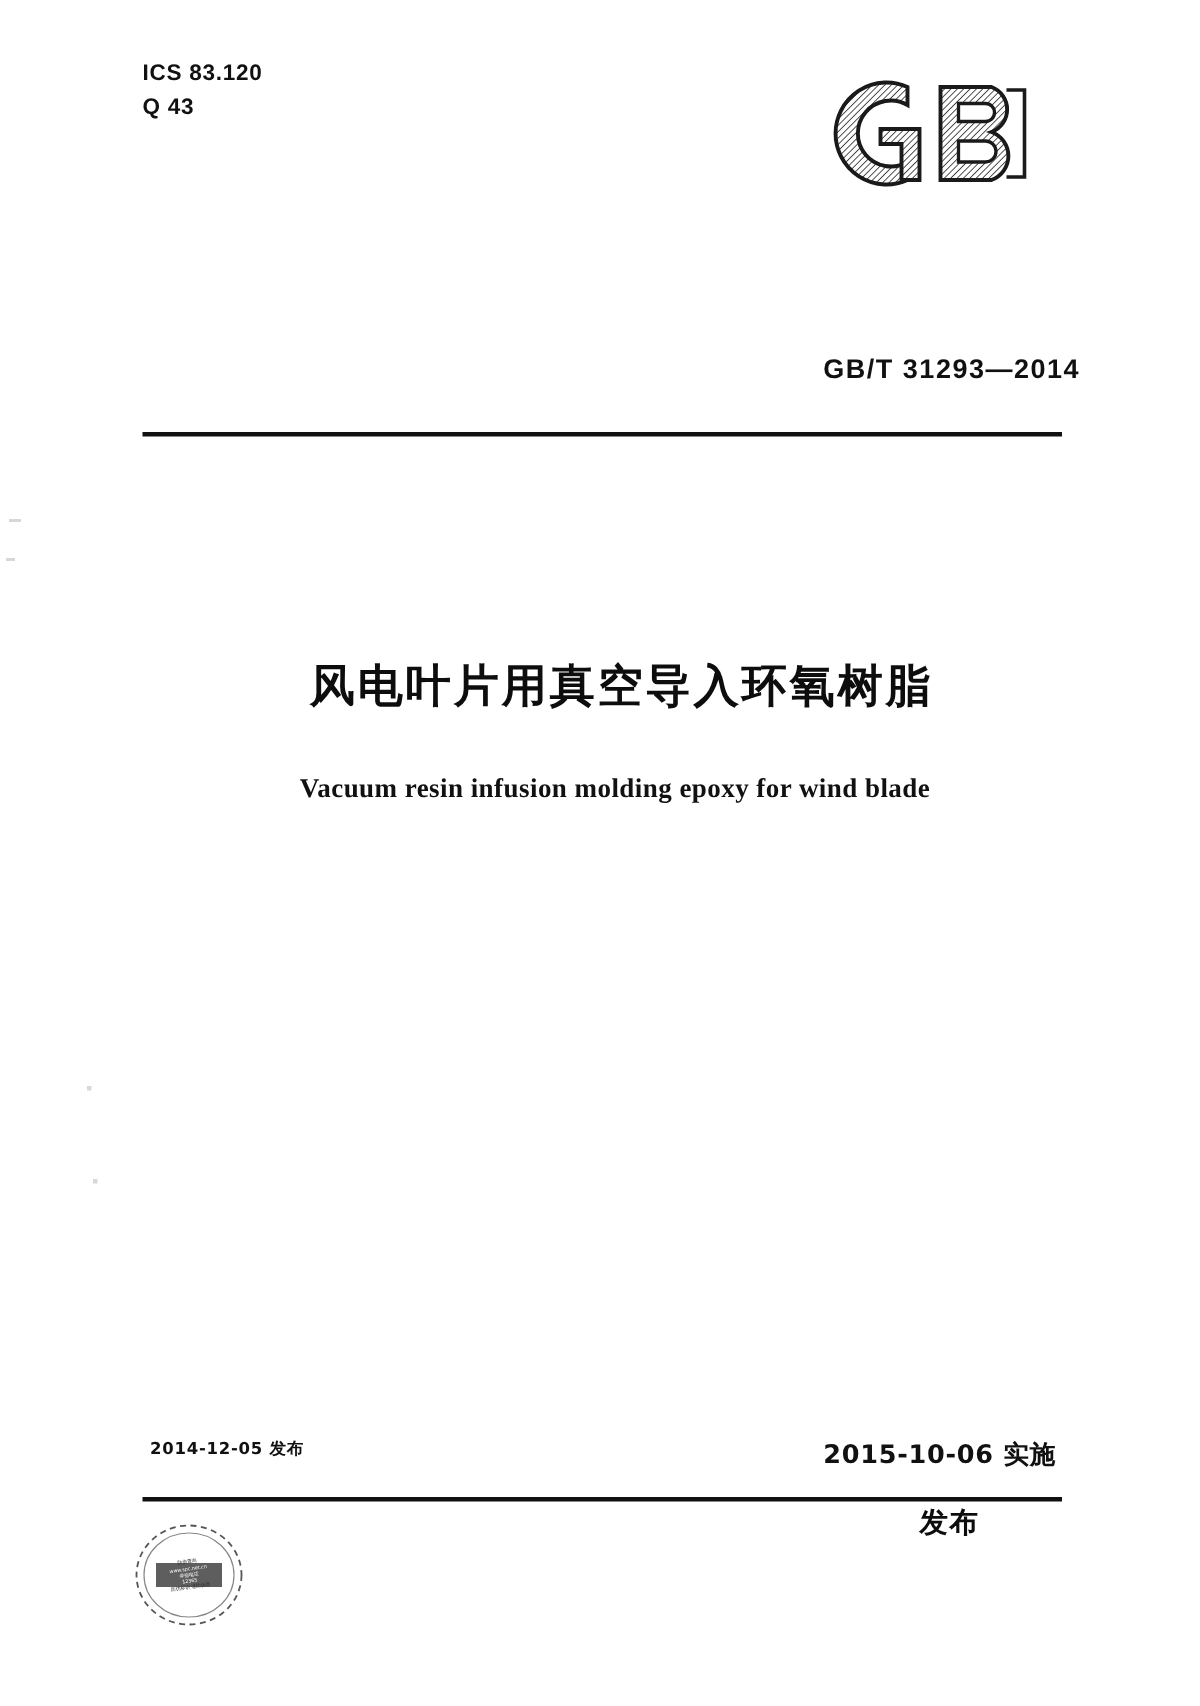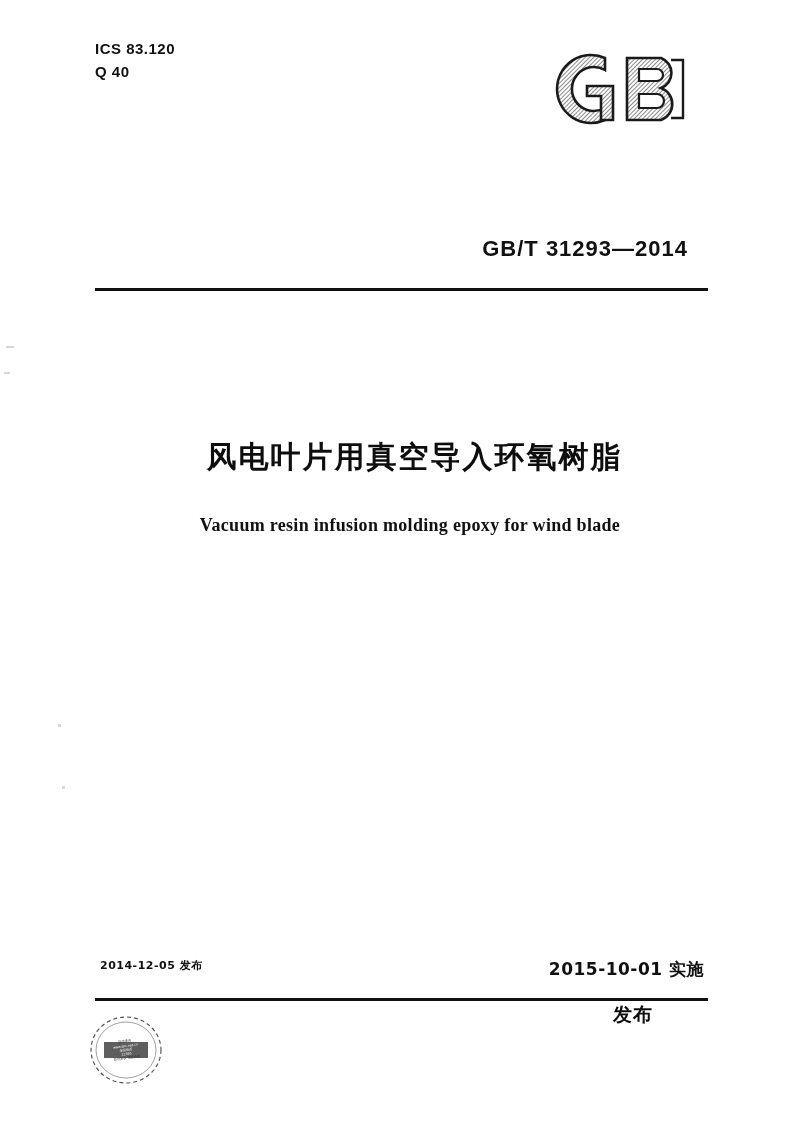--- a/index.html
+++ b/index.html
@@ -52,24 +52,24 @@
     font-size: 43px;
     font-weight: bold;
     letter-spacing: 8px;
     color: #0d0d0d;
     white-space: nowrap;
   }
 
   
   .std-number {
     position: absolute;
-    right: 112px;
+    right: 80px;
     top: 236px;
     font-family: "Liberation Sans", sans-serif;
-    font-size: 22px;
+    font-size: 18px;
     font-weight: bold;
     letter-spacing: 1px;
     color: #111;
   }
 
   
   .rule {
     position: absolute;
     left: 95px;
     right: 92px;
@@ -197,21 +197,21 @@
 
 <div class="page">
 
   <div class="scan-mark" style="left:6px; top:346px; width:8px; height:2px;"></div>
   <div class="scan-mark" style="left:4px; top:372px; width:6px; height:2px;"></div>
   <div class="scan-mark" style="left:58px; top:724px; width:3px; height:3px;"></div>
   <div class="scan-mark" style="left:62px; top:786px; width:3px; height:3px;"></div>
 
   <div class="ics-block">
     <div>ICS 83.120</div>
-    <div>Q 40</div>
+    <div>Q 43</div>
   </div>
 
   <div class="gb-logo">
     <svg viewBox="0 0 165 82" width="165" height="82" xmlns="http://www.w3.org/2000/svg">
       <defs>
         <pattern id="hatch" width="3" height="3" patternUnits="userSpaceOnUse" patternTransform="rotate(45)">
           <rect width="3" height="3" fill="#ffffff"></rect>
           <line x1="0" y1="0" x2="0" y2="3" stroke="#2a2a2a" stroke-width="1.1"></line>
         </pattern>
       </defs>
@@ -236,21 +236,21 @@
 
 
   <div class="std-number">GB/T 31293—2014</div>
 
   <div class="rule"></div>
 
   <div class="doc-title-cn">风电叶片用真空导入环氧树脂</div>
   <div class="doc-title-en">Vacuum resin infusion molding epoxy for wind blade</div>
 
   <div class="date-issue">2014-12-05 发布</div>
-  <div class="date-effective">2015-10-01 实施</div>
+  <div class="date-effective">2015-10-06 实施</div>
 
   <div class="bottom-rule"></div>
 
   <div class="stamp">
     <svg viewBox="0 0 76 76" width="76" height="76" xmlns="http://www.w3.org/2000/svg">
       <ellipse cx="38" cy="38" rx="35" ry="33" fill="none" stroke="#555" stroke-width="1.2" stroke-dasharray="4 3"></ellipse>
       <ellipse cx="38" cy="38" rx="30" ry="28" fill="none" stroke="#888" stroke-width="0.8"></ellipse>
       <rect x="16" y="30" width="44" height="16" fill="#3a3a3a" opacity="0.82"></rect>
     </svg>
     <div class="stamp-text">

